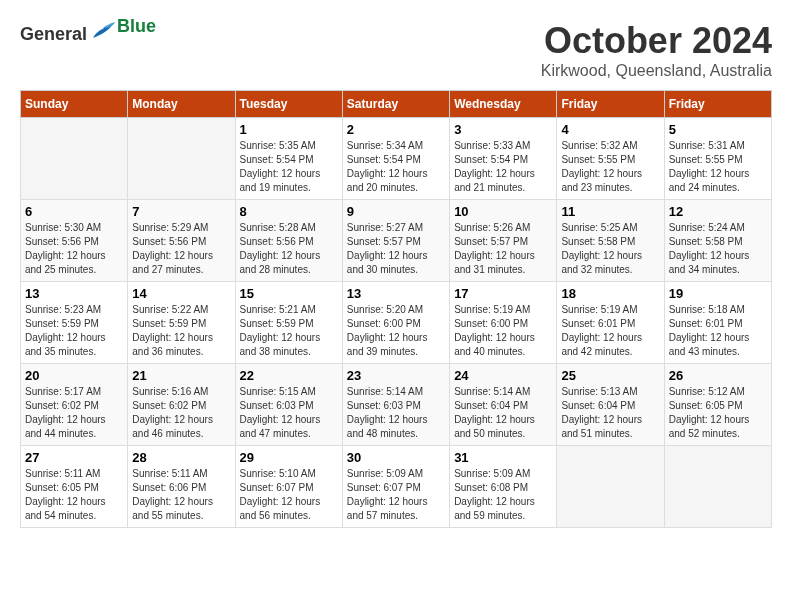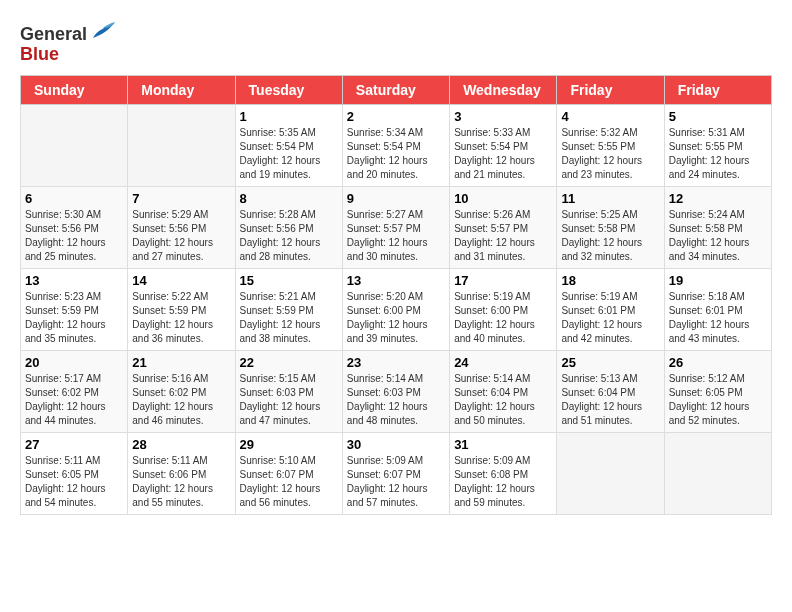--- a/index.html
+++ b/index.html
@@ -22,45 +22,45 @@
       gap: 4px;
     }
     .logo-text-general {
       font-size: 18px;
       font-weight: bold;
       color: #333;
     }
     .logo-text-blue {
       font-size: 18px;
       font-weight: bold;
-      color: #b91c1c;
+      color: #15803d;
     }
     .title-area {
       text-align: right;
     }
     .month-title {
       font-size: 36px;
       font-weight: bold;
       color: #333;
     }
     .location {
       font-size: 16px;
       color: #555;
     }
     table {
       width: 100%;
       border-collapse: collapse;
       font-size: 11px;
     }
     thead tr th {
-      background-color: #ef4444;
+      background-color: #c2410c;
       color: #fff;
-      padding: 6px 13px;
+      padding: 6px 4px;
       text-align: left;
-      font-size: 14px;
+      font-size: 12px;
       border: 1px solid #ccc;
     }
     tbody tr td {
       border: 1px solid #ddd;
       padding: 4px;
       vertical-align: top;
       width: 107px;
       min-height: 70px;
       background: #fff;
     }
@@ -79,32 +79,36 @@
     }
     .empty-cell {
       background: #f5f5f5 !important;
     }
   </style>
 </head>
 <body>
 
 <div class="header">
   <div class="logo">
-    <div style="display:flex;flex-direction:column;align-items:flex-start;">
+    <div style="display:flex;flex-direction:row;align-items:flex-start;">
       <div style="display:flex;align-items:center;gap:2px;">
         <span class="logo-text-general">General</span>
         <span style="color:#1a6ab1;font-size:22px;">
           <svg width="28" height="22" viewBox="0 0 28 22" fill="none" xmlns="http://www.w3.org/2000/svg">
             <path d="M4 18 C8 10, 16 8, 24 4 C20 10, 14 14, 4 18Z" fill="#1a6ab1"></path>
             <path d="M14 8 C16 6, 22 3, 26 2 C24 6, 20 8, 14 8Z" fill="#4a9fd4"></path>
           </svg>
         </span>
       </div>
       <span class="logo-text-blue" style="margin-top:-4px;">Blue</span>
     </div>
+  </div>
+  <div class="title-area">
+    <div class="month-title">October 2024</div>
+    <div class="location">Kirkwood, Queensland, Australia</div>
   </div>
 </div>
 
 <table>
   <thead>
     <tr id="header-row">
     <th>Sunday</th>
         <th>Monday</th>
         <th>Tuesday</th>
         <th>Saturday</th>

